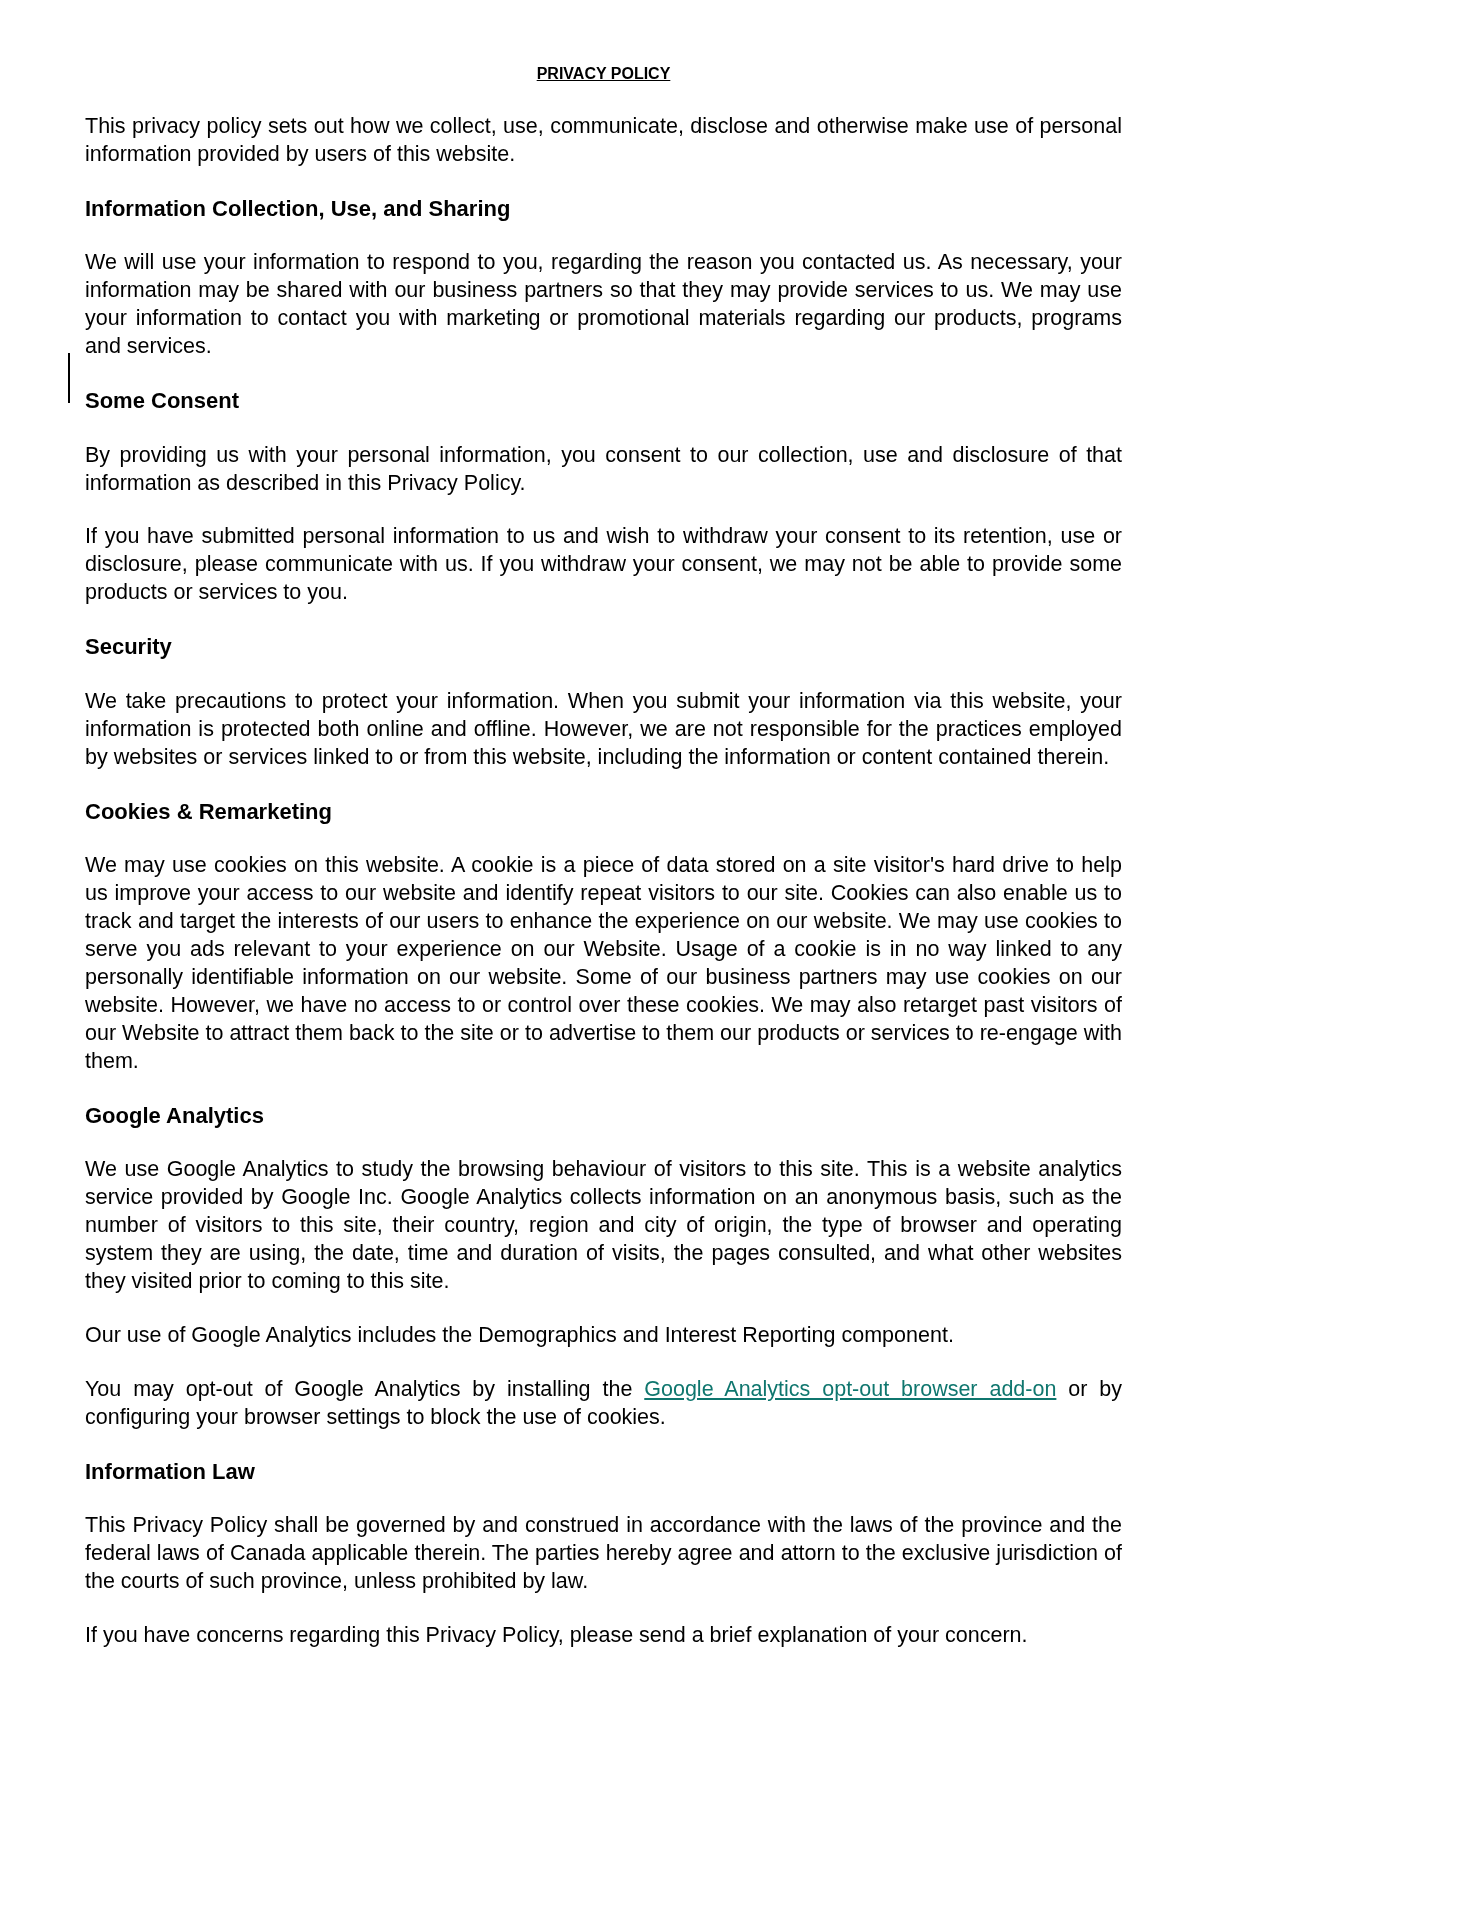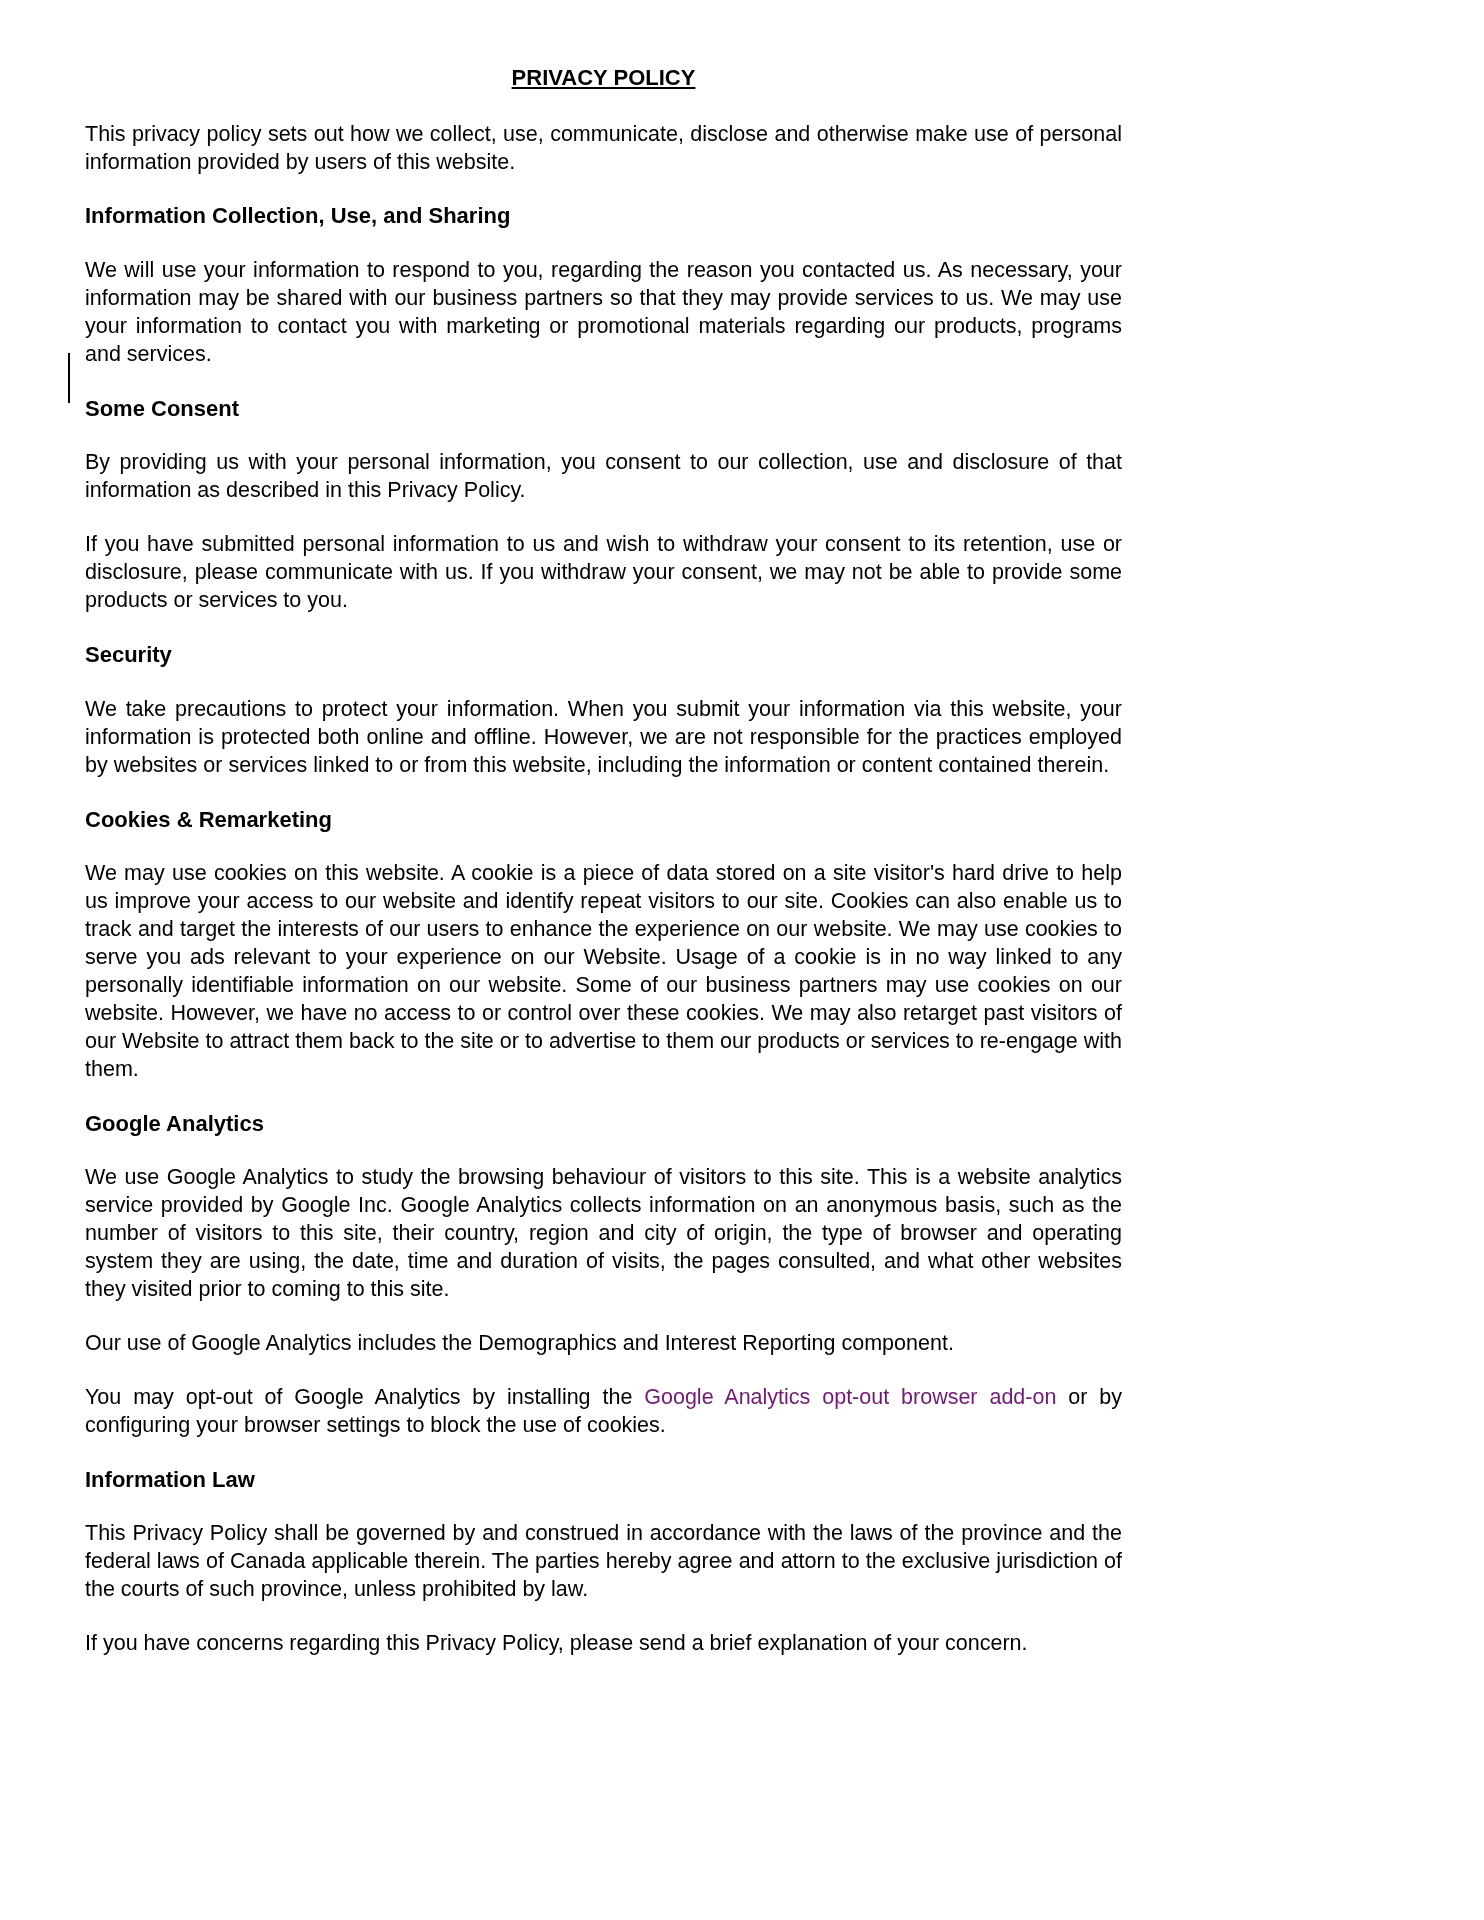--- a/index.html
+++ b/index.html
@@ -17,36 +17,37 @@
   .page {
     position: relative;
     width: 1037px;
     margin-left: 85px;
     padding-top: 64px;
     font-size: 21.5px;
     line-height: 1.3;
   }
   .doc-title {
     text-align: center;
-    font-size: 22px;
+    font-size: 16px;
     font-weight: bold;
     text-decoration: underline;
     margin: 0 0 28px 0;
   }
   .section-heading {
     font-size: 22px;
     font-weight: bold;
     margin: 0 0 26px 0;
   }
   .para {
     text-align: justify;
     margin: 0 0 26px 0;
   }
   .inline-link {
-    color: #701a75;
+    color: #0f766e;
+    text-decoration: underline;
     cursor: pointer;
   }
   .change-bar {
     position: absolute;
     left: 68px;
     top: 353px;
     width: 2px;
     height: 50px;
     background: #000000;
   }

